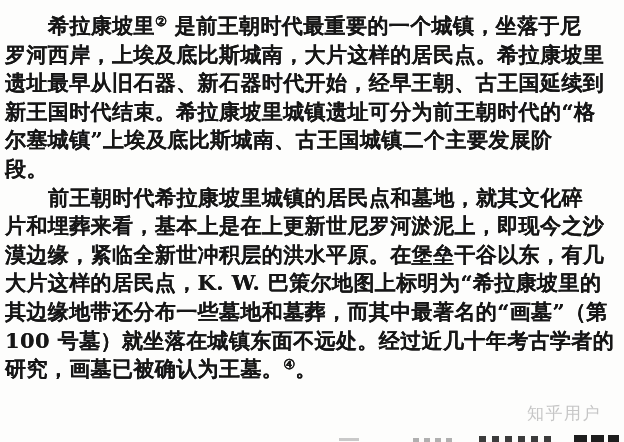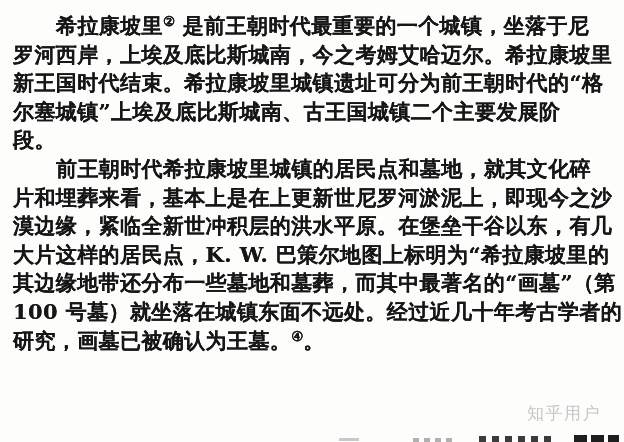--- a/index.html
+++ b/index.html
@@ -19,21 +19,20 @@
   }
   .line {
     height: 28.6px;
     line-height: 28.6px;
     font-size: 21px;
     font-weight: 700;
     color: #161616;
     letter-spacing: 0.4px;
     white-space: nowrap;
     text-shadow: 0 0 0.6px #222; 
-    margin-left: 8px;
   }
   .line.indent { padding-left: 43px; }
   .sup {
     font-size: 13.5px;
     vertical-align: 7px;
     letter-spacing: 0;
   }
   .watermark {
     position: absolute;
     left: 527px;
@@ -58,22 +57,23 @@
 </style>
 </head>
 <body>
 
 <div class="page">
 
   <div class="scan-text">
 
     <div class="line indent"><span>希拉康坡里</span><span class="sup">②</span><span> 是前王朝时代最重要的一个城镇，坐落于尼</span></div>
 
-    <div class="line"><span>罗河西岸，上埃及底比斯城南，今之考姆艾哈迈尔。希拉康坡里</span><span class="sup"></span><span></span></div>
+    <div class="line"><span>罗河西岸，上埃及底比斯城南，大片这样的居民点。希拉康坡里</span><span class="sup"></span><span></span></div>
 
+    <div class="line"><span>遗址最早从旧石器、新石器时代开始，经早王朝、古王国延续到</span><span class="sup"></span><span></span></div>
 
     <div class="line"><span>新王国时代结束。希拉康坡里城镇遗址可分为前王朝时代的“格</span><span class="sup"></span><span></span></div>
 
     <div class="line"><span>尔塞城镇”上埃及底比斯城南、古王国城镇二个主要发展阶</span><span class="sup"></span><span></span></div>
 
     <div class="line"><span>段。</span><span class="sup"></span><span></span></div>
 
     <div class="line indent"><span>前王朝时代希拉康坡里城镇的居民点和墓地，就其文化碎</span><span class="sup"></span><span></span></div>
 
     <div class="line"><span>片和埋葬来看，基本上是在上更新世尼罗河淤泥上，即现今之沙</span><span class="sup"></span><span></span></div>

